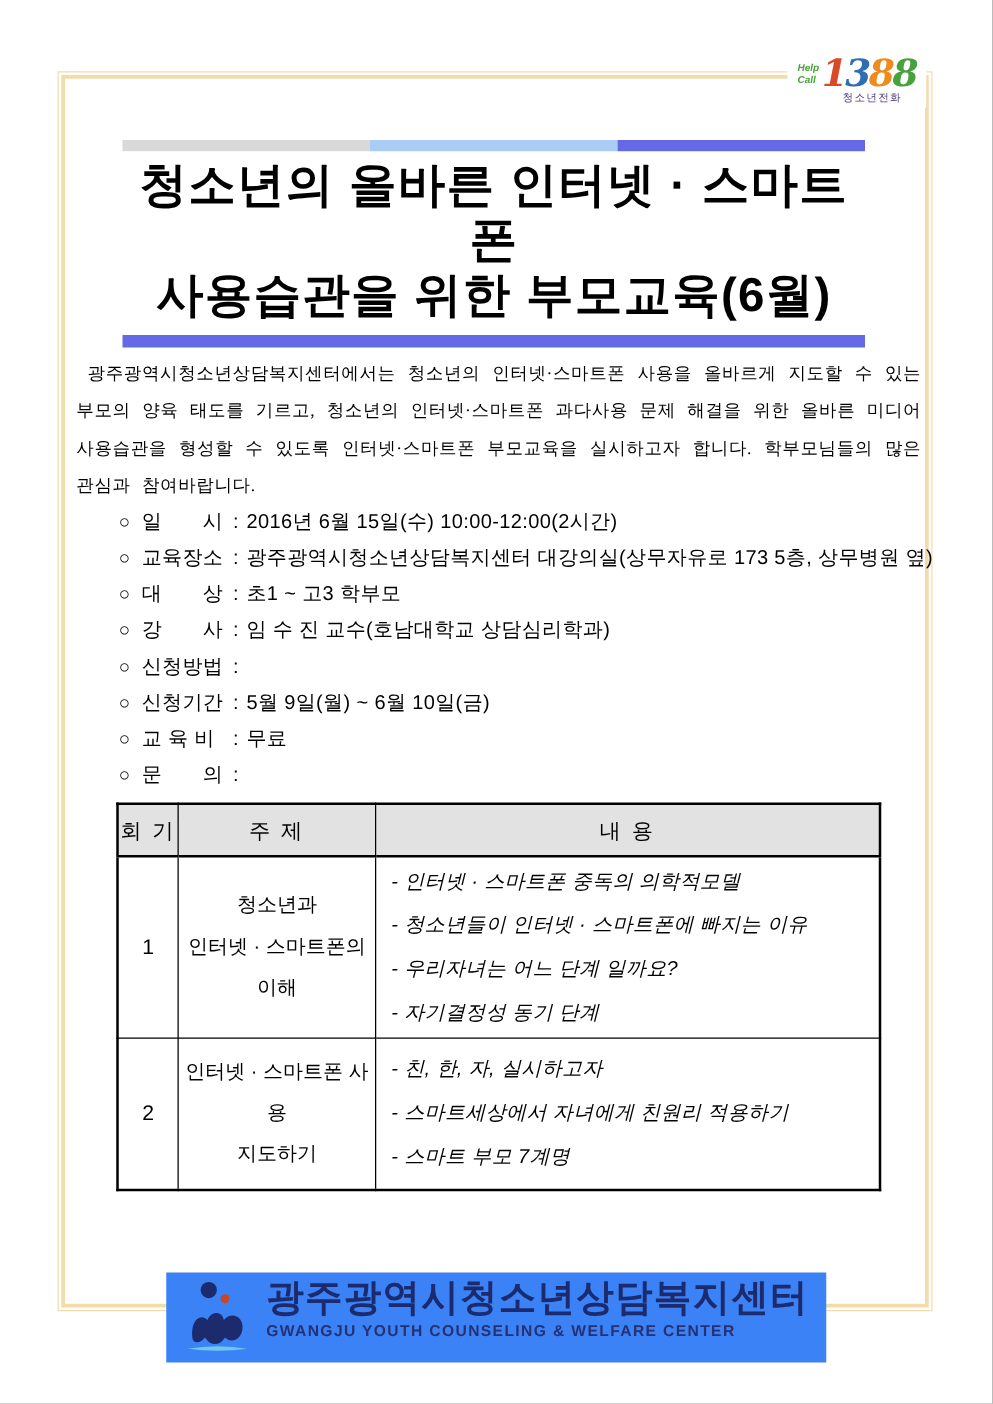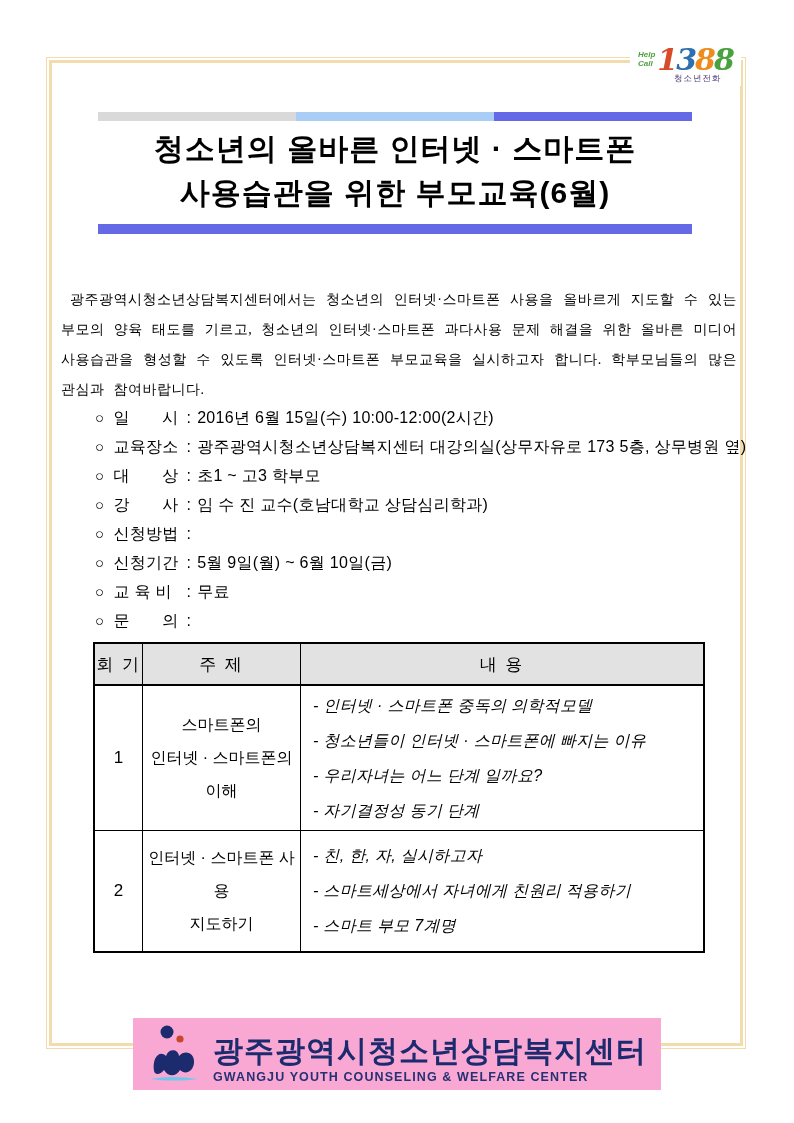--- a/index.html
+++ b/index.html
@@ -14,21 +14,21 @@
   
   .logo1388 { position:absolute; left:630px; top:44px; z-index:3; background:#fff; padding:2px 8px 1px 8px; text-align:center; }
   .logo1388 .row1 { display:flex; align-items:flex-end; gap:2px; }
   .helpcall { display:flex; flex-direction:column; font-size:8px; line-height:9px; font-weight:bold; font-style:italic; color:#4ba13c; text-align:left; padding-bottom:6px; }
   .digits { font-size:30px; line-height:28px; font-weight:bold; font-style:italic; letter-spacing:-2px; font-family:"DejaVu Serif",serif; }
   .logo1388 .caption { font-size:8.5px; letter-spacing:1px; color:#4f3c76; margin-top:-1px; text-align:left;margin-left:36px; }
   
   .title-block { position:absolute; left:98px; top:112px; width:594px; z-index:2; }
   .bar-top { display:flex; height:9px; }
   .bar-top .bar-seg { flex:1 1 0; }
-  .main-title { margin:6px 0 9px 0; font-size:30px; line-height:44px; font-weight:800; text-align:center; letter-spacing:1px; color:#000; }
+  .main-title { margin:6px 0 9px 0; font-size:38px; line-height:44px; font-weight:800; text-align:center; letter-spacing:1px; color:#000; }
   .bar-bottom { height:10px; }
   
   .intro {
     position:absolute; left:61px; top:271px; width:676px;
     font-size:14px; line-height:30px; text-align:justify;
     word-break:break-all; word-spacing:5px; letter-spacing:0.5px; text-indent:9px;font-family:Liberation Serif, serif;
   }
   
   .info-list { position:absolute; left:95px; top:403px; width:648px; font-size:16px; letter-spacing:0.3px; }
   .info-row { display:flex; align-items:baseline; height:29px; line-height:29px; white-space:nowrap; }
@@ -44,21 +44,21 @@
   .edu-table tbody tr:nth-child(1) { height:145px; }
   .edu-table tbody tr:nth-child(2) { height:122px; }
   .edu-table thead th { border-bottom:2px solid #000; }
   td.c-no { text-align:center; font-size:17px; vertical-align:middle; }
   td.c-topic { text-align:center; font-size:16px; vertical-align:middle; }
   td.c-topic div { line-height:33px; }
   td.c-items { vertical-align:middle; font-size:16px; padding-left:12px;font-style:italic; }
   td.c-items div { line-height:35px; letter-spacing:0.3px; }
   
   .footer { position:absolute; left:0; top:1018px; width:794px; display:flex; justify-content:center; z-index:3; }
-  .footer-box { background:#f9a8d4; padding:4px 14px 6px 14px; display:flex; align-items:flex-end; gap:12px; }
+  .footer-box { background:#3b82f6; padding:4px 14px 6px 14px; display:flex; align-items:flex-start; gap:12px; }
   .footer-texts { display:flex; flex-direction:column; align-items:flex-start; }
   .org-ko { font-size:30px; font-weight:800; letter-spacing:1px; color:#1c2a6e; line-height:34px; }
   .org-en { font-size:12.5px; font-weight:bold; letter-spacing:1.1px; color:#253173; margin-top:2px; }
 </style>
 </head>
 <body>
 
 <div class="page">
 
   <div class="frame">
@@ -142,30 +142,30 @@
         <span class="bullet">○</span>
         <span class="ilabel">교육내용</span>
         <span class="icolon"></span>
         <span class="ivalue"></span>
       </div>
     </div>
 
   <table class="edu-table" id="edu-table">
     <thead>
         <tr>
-          <th style="width: 45px; text-align: right;">회 기</th>
+          <th style="width: 45px;">회 기</th>
           <th style="width: 155px;">주 제</th>
           <th style="width: 400px;">내 용</th>
         </tr>
       </thead>
     <tbody>
         <tr>
           <td class="c-no">1</td>
           <td class="c-topic">
-            <div>스마트폰의</div>
+            <div>청소년과</div>
             <div>인터넷 · 스마트폰의</div>
             <div>이해</div>
           </td>
           <td class="c-items">
             <div>- 인터넷 · 스마트폰 중독의 의학적모델</div>
             <div>- 청소년들이 인터넷 · 스마트폰에 빠지는 이유</div>
             <div>- 우리자녀는 어느 단계 일까요?</div>
             <div>- 자기결정성 동기 단계</div>
           </td>
         </tr>

